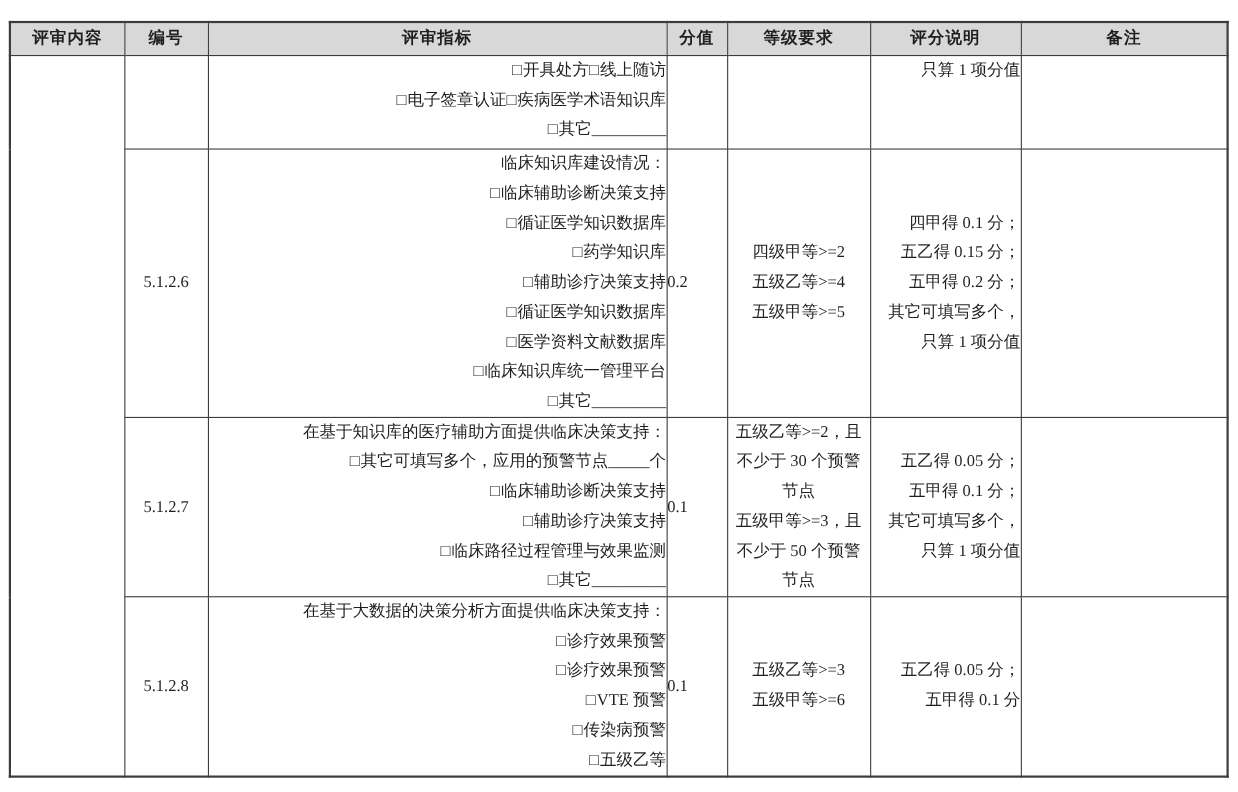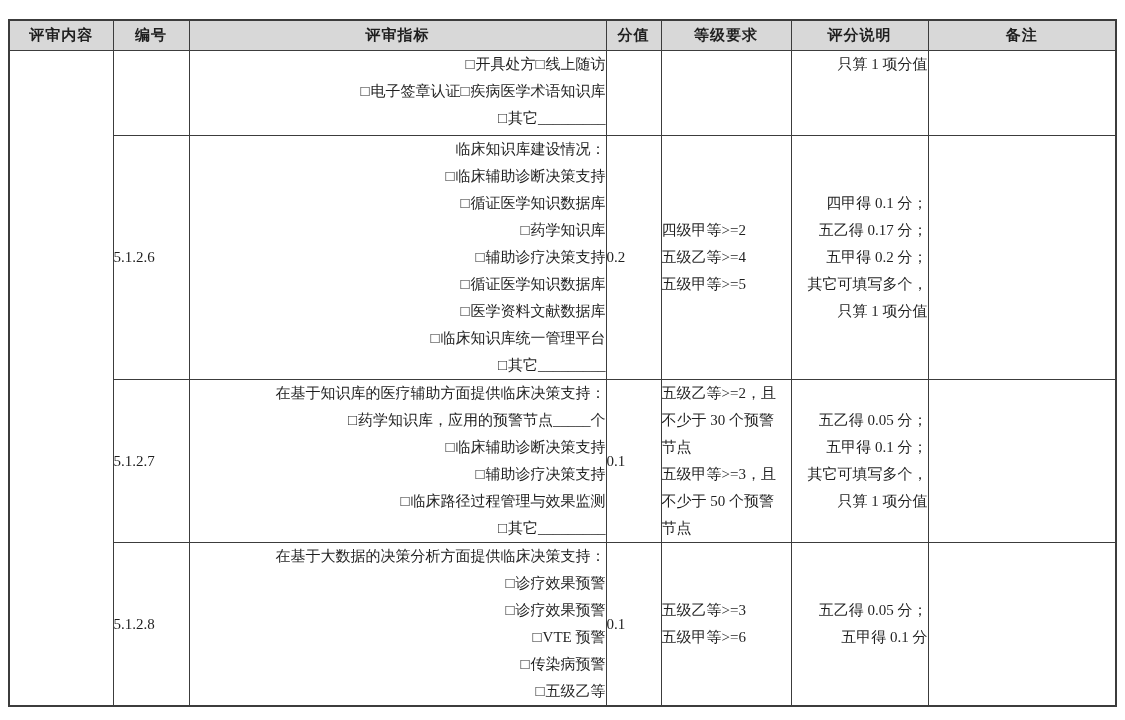--- a/index.html
+++ b/index.html
@@ -24,24 +24,24 @@
   }
   table.review{border:2px solid var(--border,#3c3c3c);}
   thead th{
     background:var(--header-bg,#d8d8d8);
     height:29px;
     font-weight:bold;
     text-align:center;
     letter-spacing:1px;
   }
   td.review-content-cell{vertical-align:middle;text-align:center;}
-  td.num-cell{vertical-align:middle;text-align:left;}
+  td.num-cell{vertical-align:middle;text-align:center;}
   td.score-cell{vertical-align:middle;}
   td.ind-cell{vertical-align:top;text-align:right;padding:1px 6px 1px 7px;}
-  td.grade-cell{vertical-align:middle;padding:1px 4px;}
+  td.grade-cell{vertical-align:middle;text-align:center;padding:1px 4px;}
   td.scoring-cell{vertical-align:middle;text-align:right;padding:1px 4px 1px 7px;}
   td.scoring-cell.vtop{vertical-align:top;}
   td.remark-cell{vertical-align:middle;}
   .line{white-space:nowrap;}
   .seg{display:inline;}
   .seg.half{display:inline-block;width:171px;}
   .checkbox{display:inline;margin-right:1px;}
 </style>
 </head>
 <body>
@@ -98,32 +98,32 @@
             <div class="line"><span class="seg"><span class="checkbox">□</span><span>其它_________</span></span></div>
           </td>
           <td class="score-cell">0.2</td>
           <td class="grade-cell">
             <div class="line">四级甲等&gt;=2</div>
             <div class="line">五级乙等&gt;=4</div>
             <div class="line">五级甲等&gt;=5</div>
           </td>
           <td class="scoring-cell">
             <div class="line">四甲得 0.1 分；</div>
-            <div class="line">五乙得 0.17 分；</div>
+            <div class="line">五乙得 0.15 分；</div>
             <div class="line">五甲得 0.2 分；</div>
             <div class="line">其它可填写多个，</div>
             <div class="line">只算 1 项分值</div>
           </td>
           <td class="remark-cell"></td>
         </tr>
         <tr style="height: 163px;">
           <td class="num-cell">5.1.2.7</td>
           <td class="ind-cell">
             <div class="line"><span class="seg"><span>在基于知识库的医疗辅助方面提供临床决策支持：</span></span></div>
-            <div class="line"><span class="seg"><span class="checkbox">□</span><span>药学知识库，应用的预警节点_____个</span></span></div>
+            <div class="line"><span class="seg"><span class="checkbox">□</span><span>其它可填写多个，应用的预警节点_____个</span></span></div>
             <div class="line"><span class="seg"><span class="checkbox">□</span><span>临床辅助诊断决策支持</span></span></div>
             <div class="line"><span class="seg"><span class="checkbox">□</span><span>辅助诊疗决策支持</span></span></div>
             <div class="line"><span class="seg"><span class="checkbox">□</span><span>临床路径过程管理与效果监测</span></span></div>
             <div class="line"><span class="seg"><span class="checkbox">□</span><span>其它_________</span></span></div>
           </td>
           <td class="score-cell">0.1</td>
           <td class="grade-cell">
             <div class="line">五级乙等&gt;=2，且</div>
             <div class="line">不少于 30 个预警</div>
             <div class="line">节点</div>

